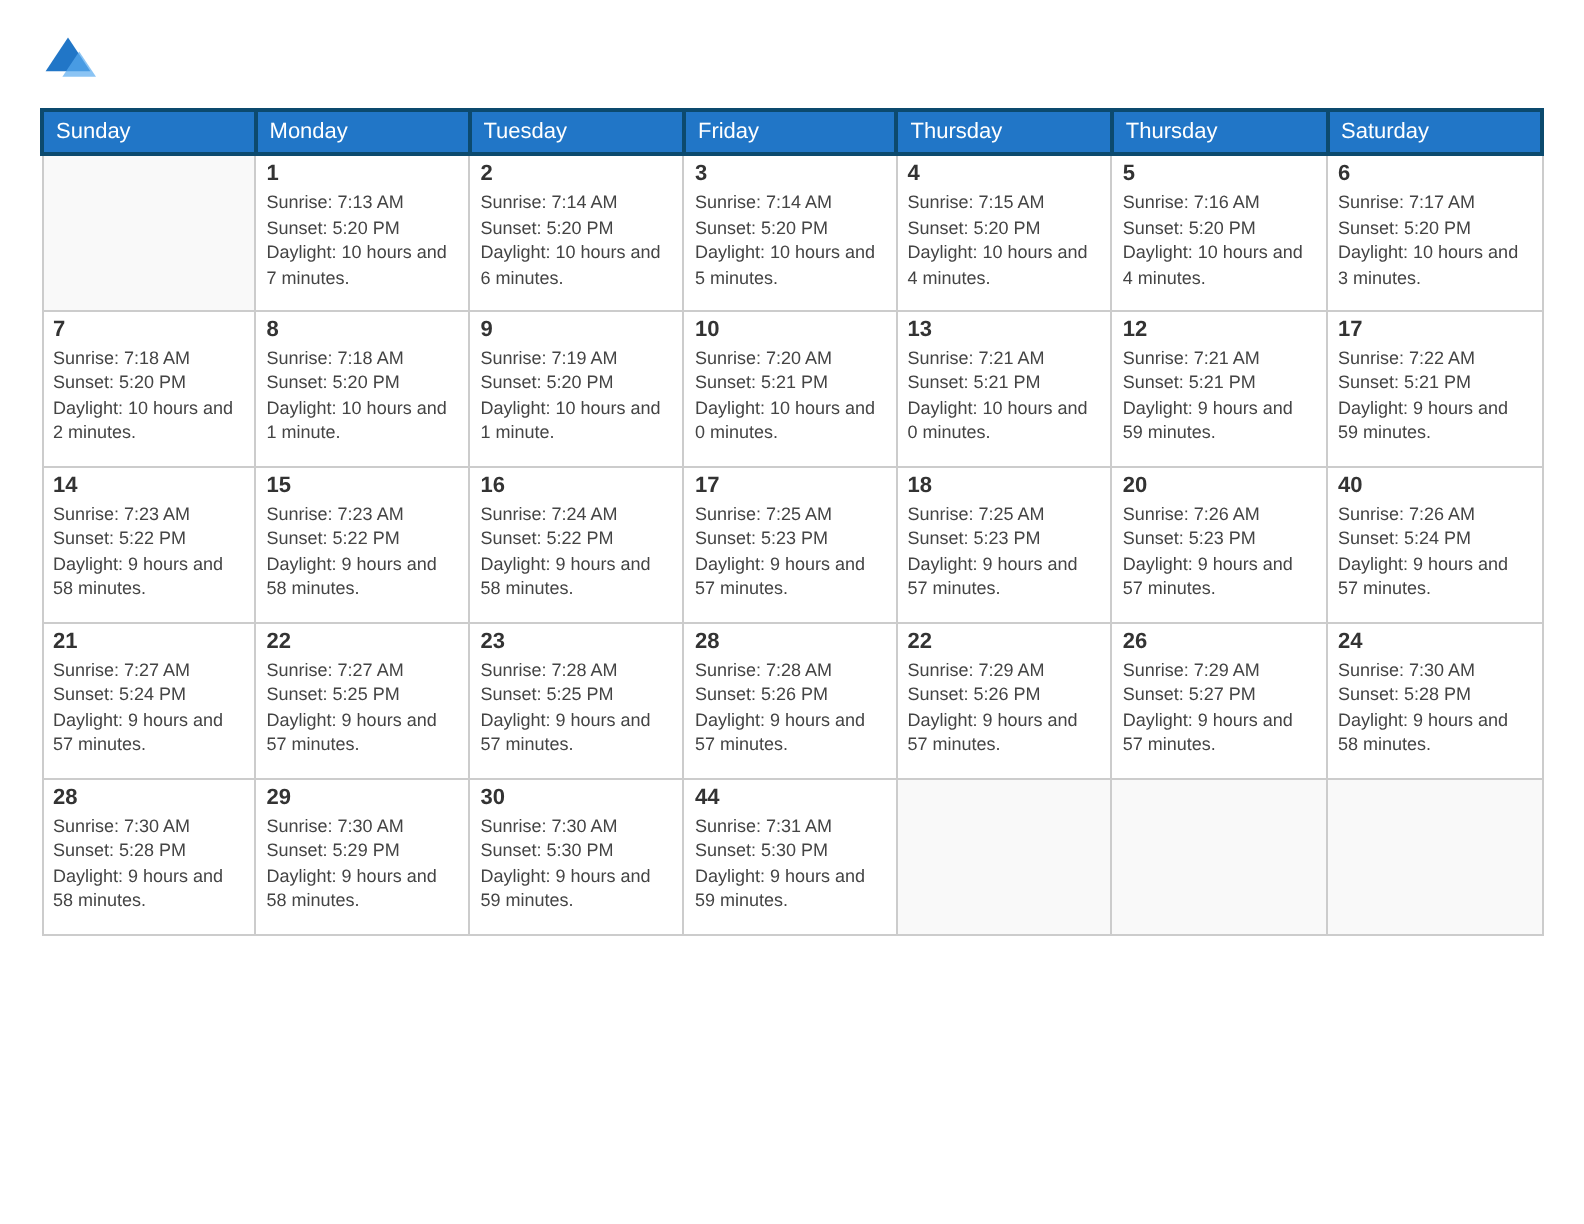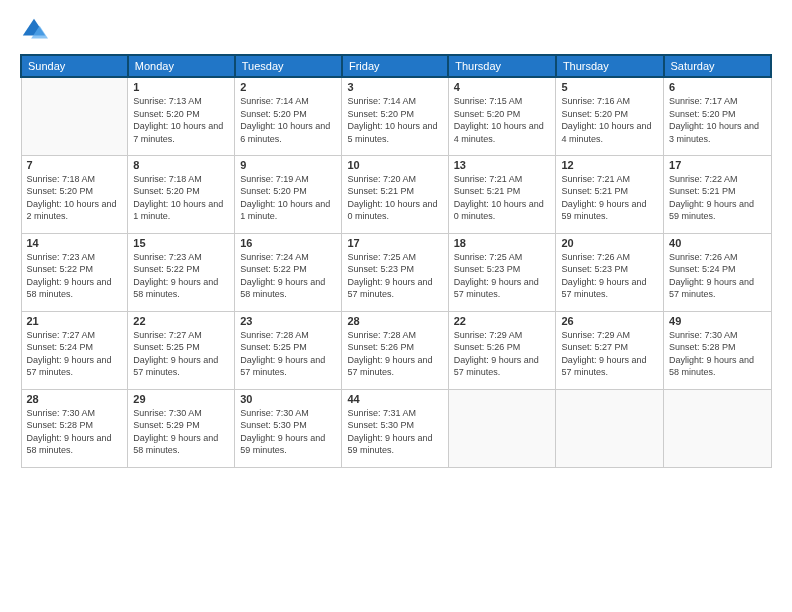--- a/index.html
+++ b/index.html
@@ -231,21 +231,21 @@
           </td>
           <td>
             <span class="day-num">22</span>
             <div class="day-info">Sunrise: 7:29 AM<br>Sunset: 5:26 PM<br>Daylight: 9 hours and 57 minutes.</div>
           </td>
           <td>
             <span class="day-num">26</span>
             <div class="day-info">Sunrise: 7:29 AM<br>Sunset: 5:27 PM<br>Daylight: 9 hours and 57 minutes.</div>
           </td>
           <td>
-            <span class="day-num">49</span>
+            <span class="day-num">24</span>
             <div class="day-info">Sunrise: 7:30 AM<br>Sunset: 5:28 PM<br>Daylight: 9 hours and 58 minutes.</div>
           </td>
         </tr>
         <tr class="week-row">
           <td>
             <span class="day-num">28</span>
             <div class="day-info">Sunrise: 7:30 AM<br>Sunset: 5:28 PM<br>Daylight: 9 hours and 58 minutes.</div>
           </td>
           <td>
             <span class="day-num">29</span>

